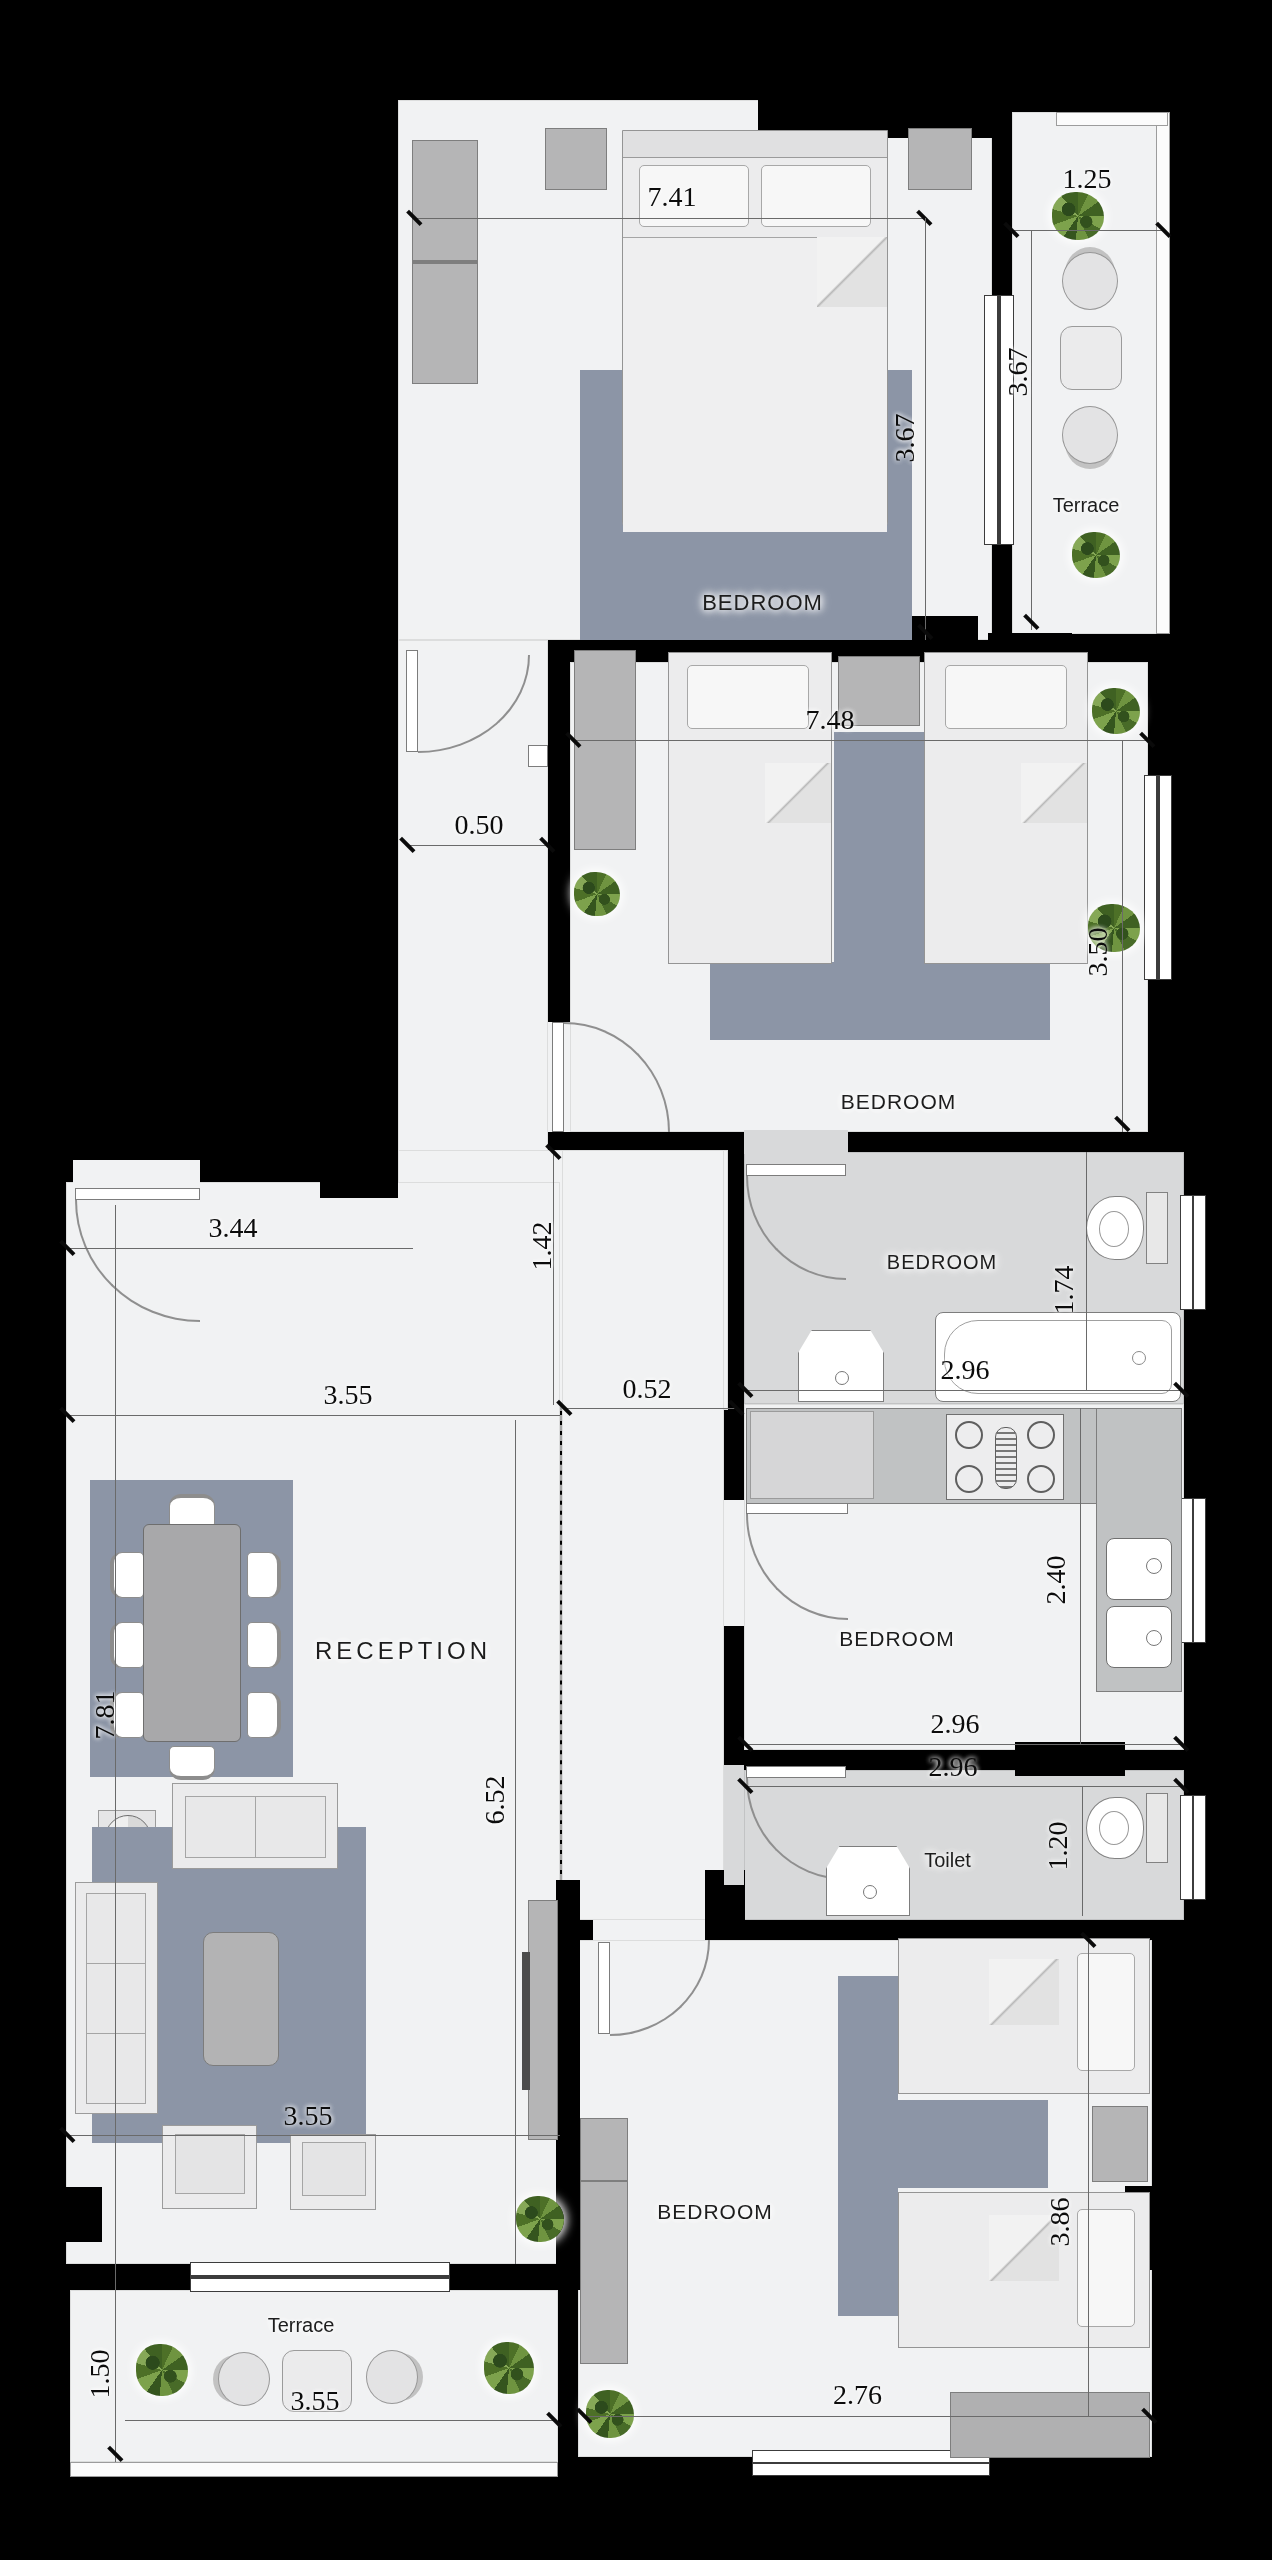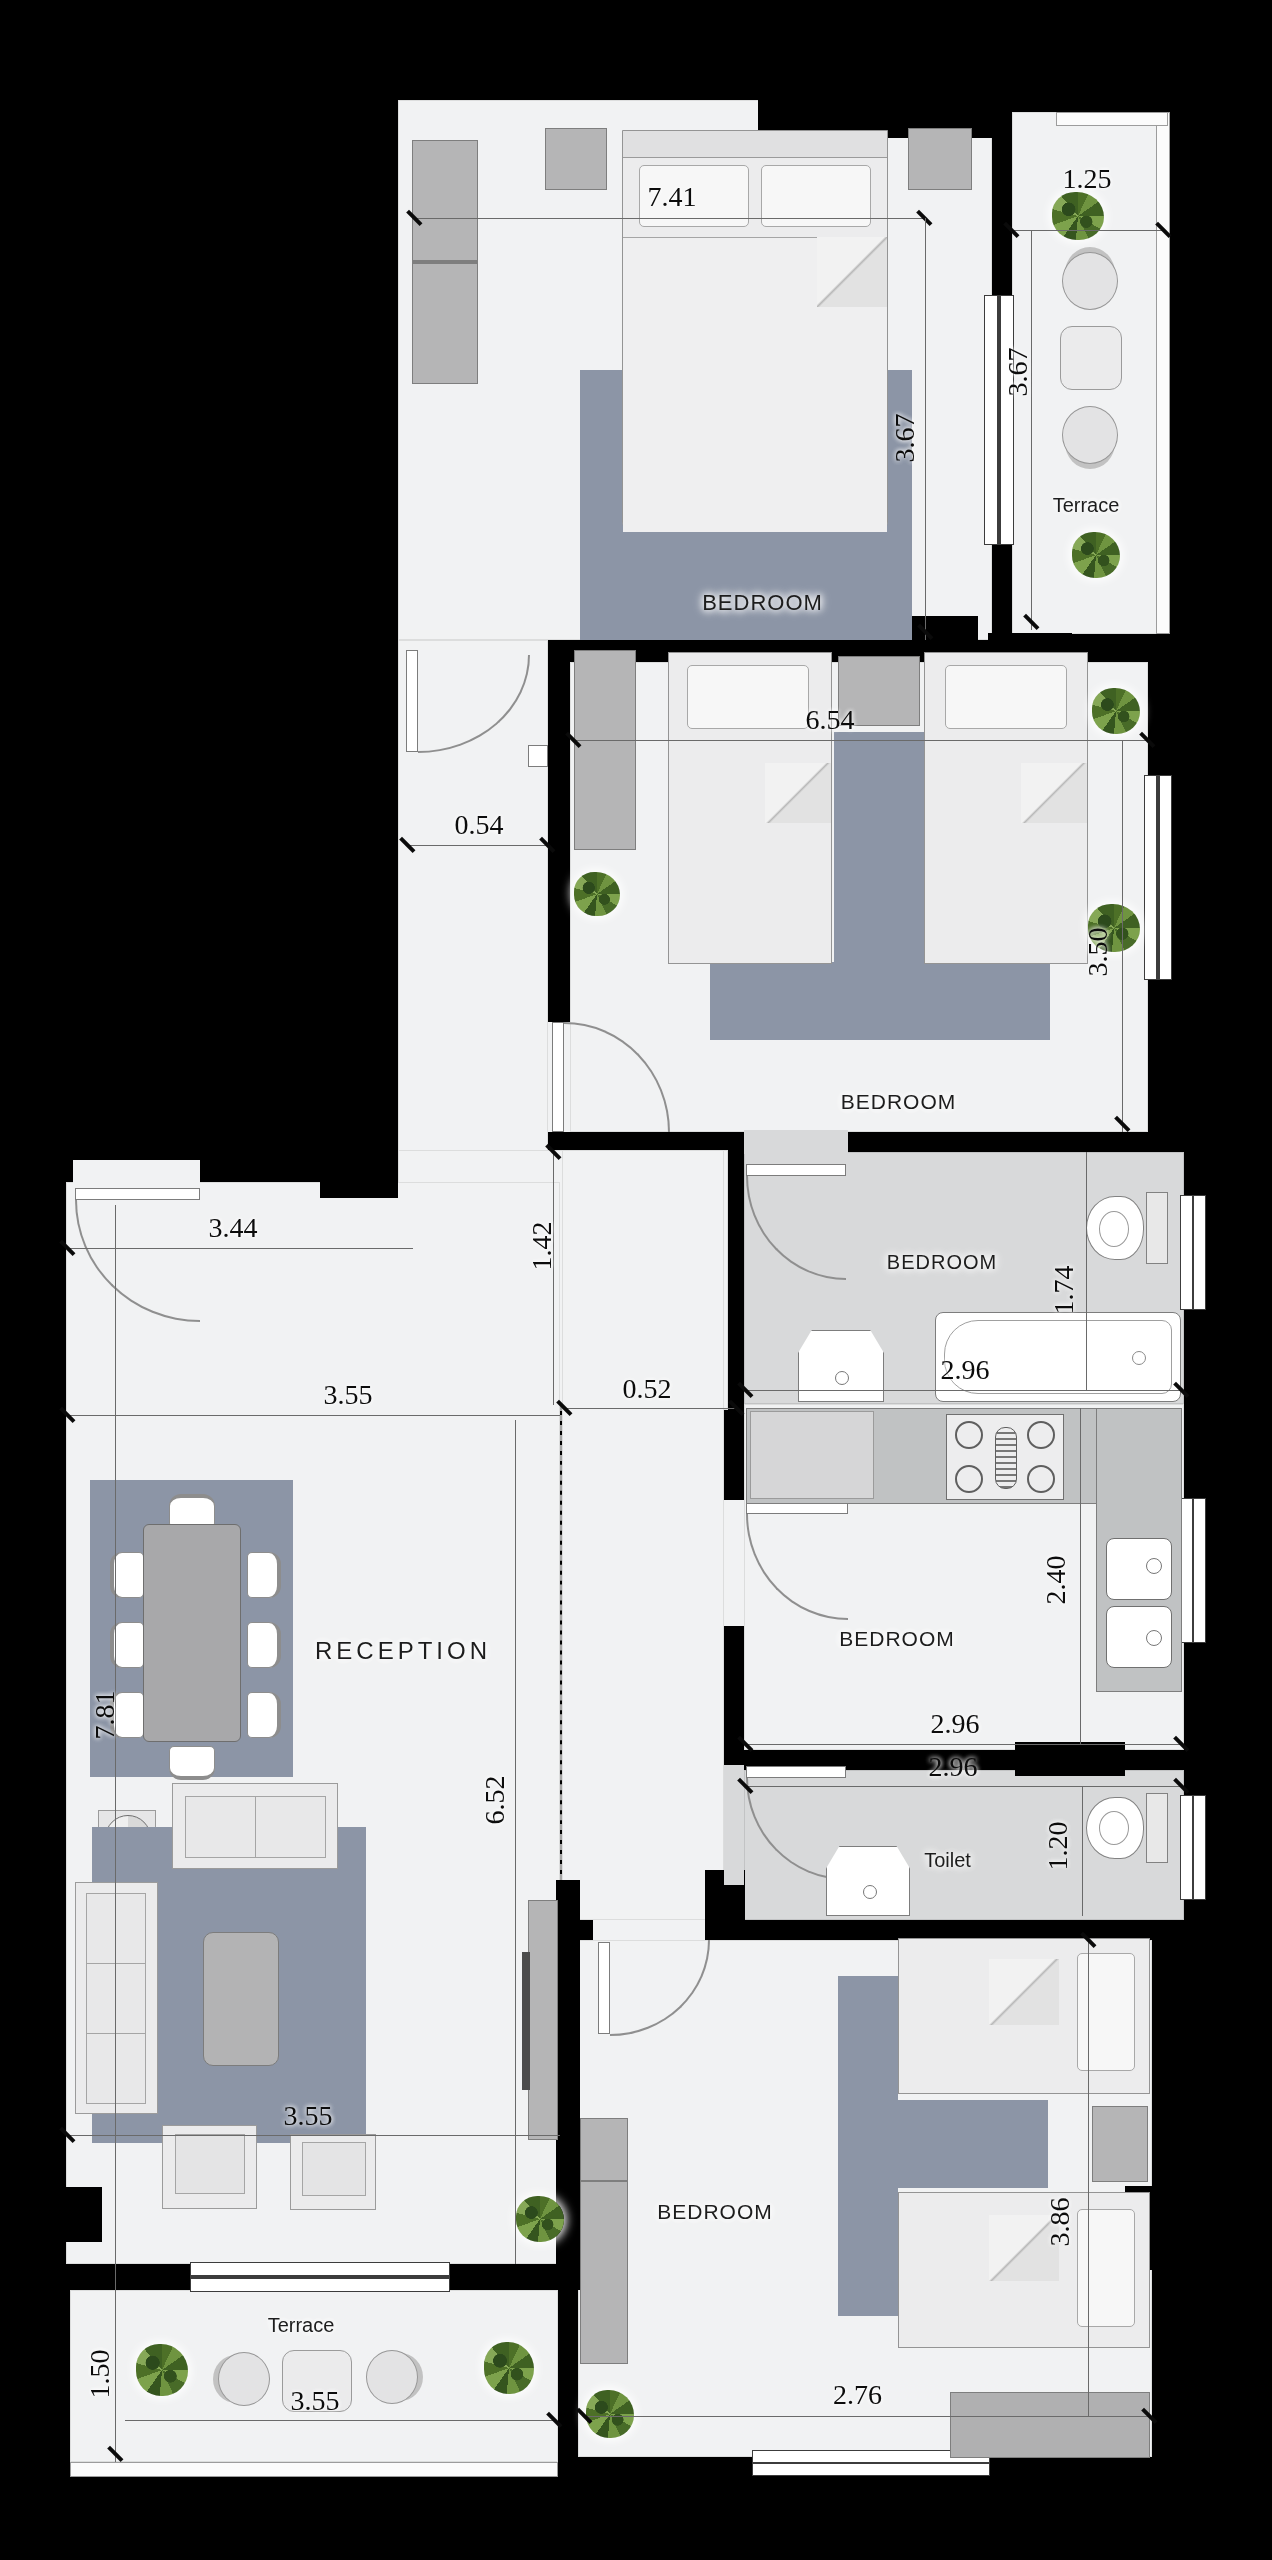--- a/index.html
+++ b/index.html
@@ -270,26 +270,26 @@
   <div class="tick" style="left:1002px;top:228px;"></div>
   <div class="tick" style="left:1154px;top:228px;"></div>
   <div class="f dim" style="left:1032px;top:164px;width:110px;height:30px;text-align:center;">1.25</div>
   <div class="f dimline-v" style="left:1031px;top:230px;width:0;height:400px;"></div>
   <div class="tick" style="left:1022px;top:620px;"></div>
   <div class="f dim v" style="left:990px;top:358px;width:56px;height:28px;">3.67</div>
 
   <div class="f dimline-h" style="left:408px;top:845px;width:140px;height:0;"></div>
   <div class="tick" style="left:398px;top:843px;"></div>
   <div class="tick" style="left:538px;top:843px;"></div>
-  <div class="f dim" style="left:424px;top:810px;width:110px;height:30px;">0.54</div>
+  <div class="f dim" style="left:424px;top:810px;width:110px;height:30px;">0.50</div>
 
   <div class="f dimline-h" style="left:574px;top:740px;width:574px;height:0;"></div>
   <div class="tick" style="left:564px;top:738px;"></div>
   <div class="tick" style="left:1138px;top:738px;"></div>
-  <div class="f dim" style="left:770px;top:704px;width:120px;height:32px;">6.54</div>
+  <div class="f dim" style="left:770px;top:704px;width:120px;height:32px;">7.48</div>
   <div class="f dimline-v" style="left:1122px;top:740px;width:0;height:392px;"></div>
   <div class="tick" style="left:1113px;top:1122px;"></div>
   <div class="f dim v" style="left:1070px;top:938px;width:56px;height:28px;">3.50</div>
 
   <div class="f dimline-v" style="left:553px;top:1152px;width:0;height:253px;"></div>
   <div class="tick" style="left:544px;top:1150px;"></div>
   <div class="f dim v" style="left:514px;top:1232px;width:56px;height:28px;">1.42</div>
 
   <div class="f dimline-h" style="left:68px;top:1248px;width:345px;height:0;"></div>
   <div class="tick" style="left:58px;top:1246px;"></div>

